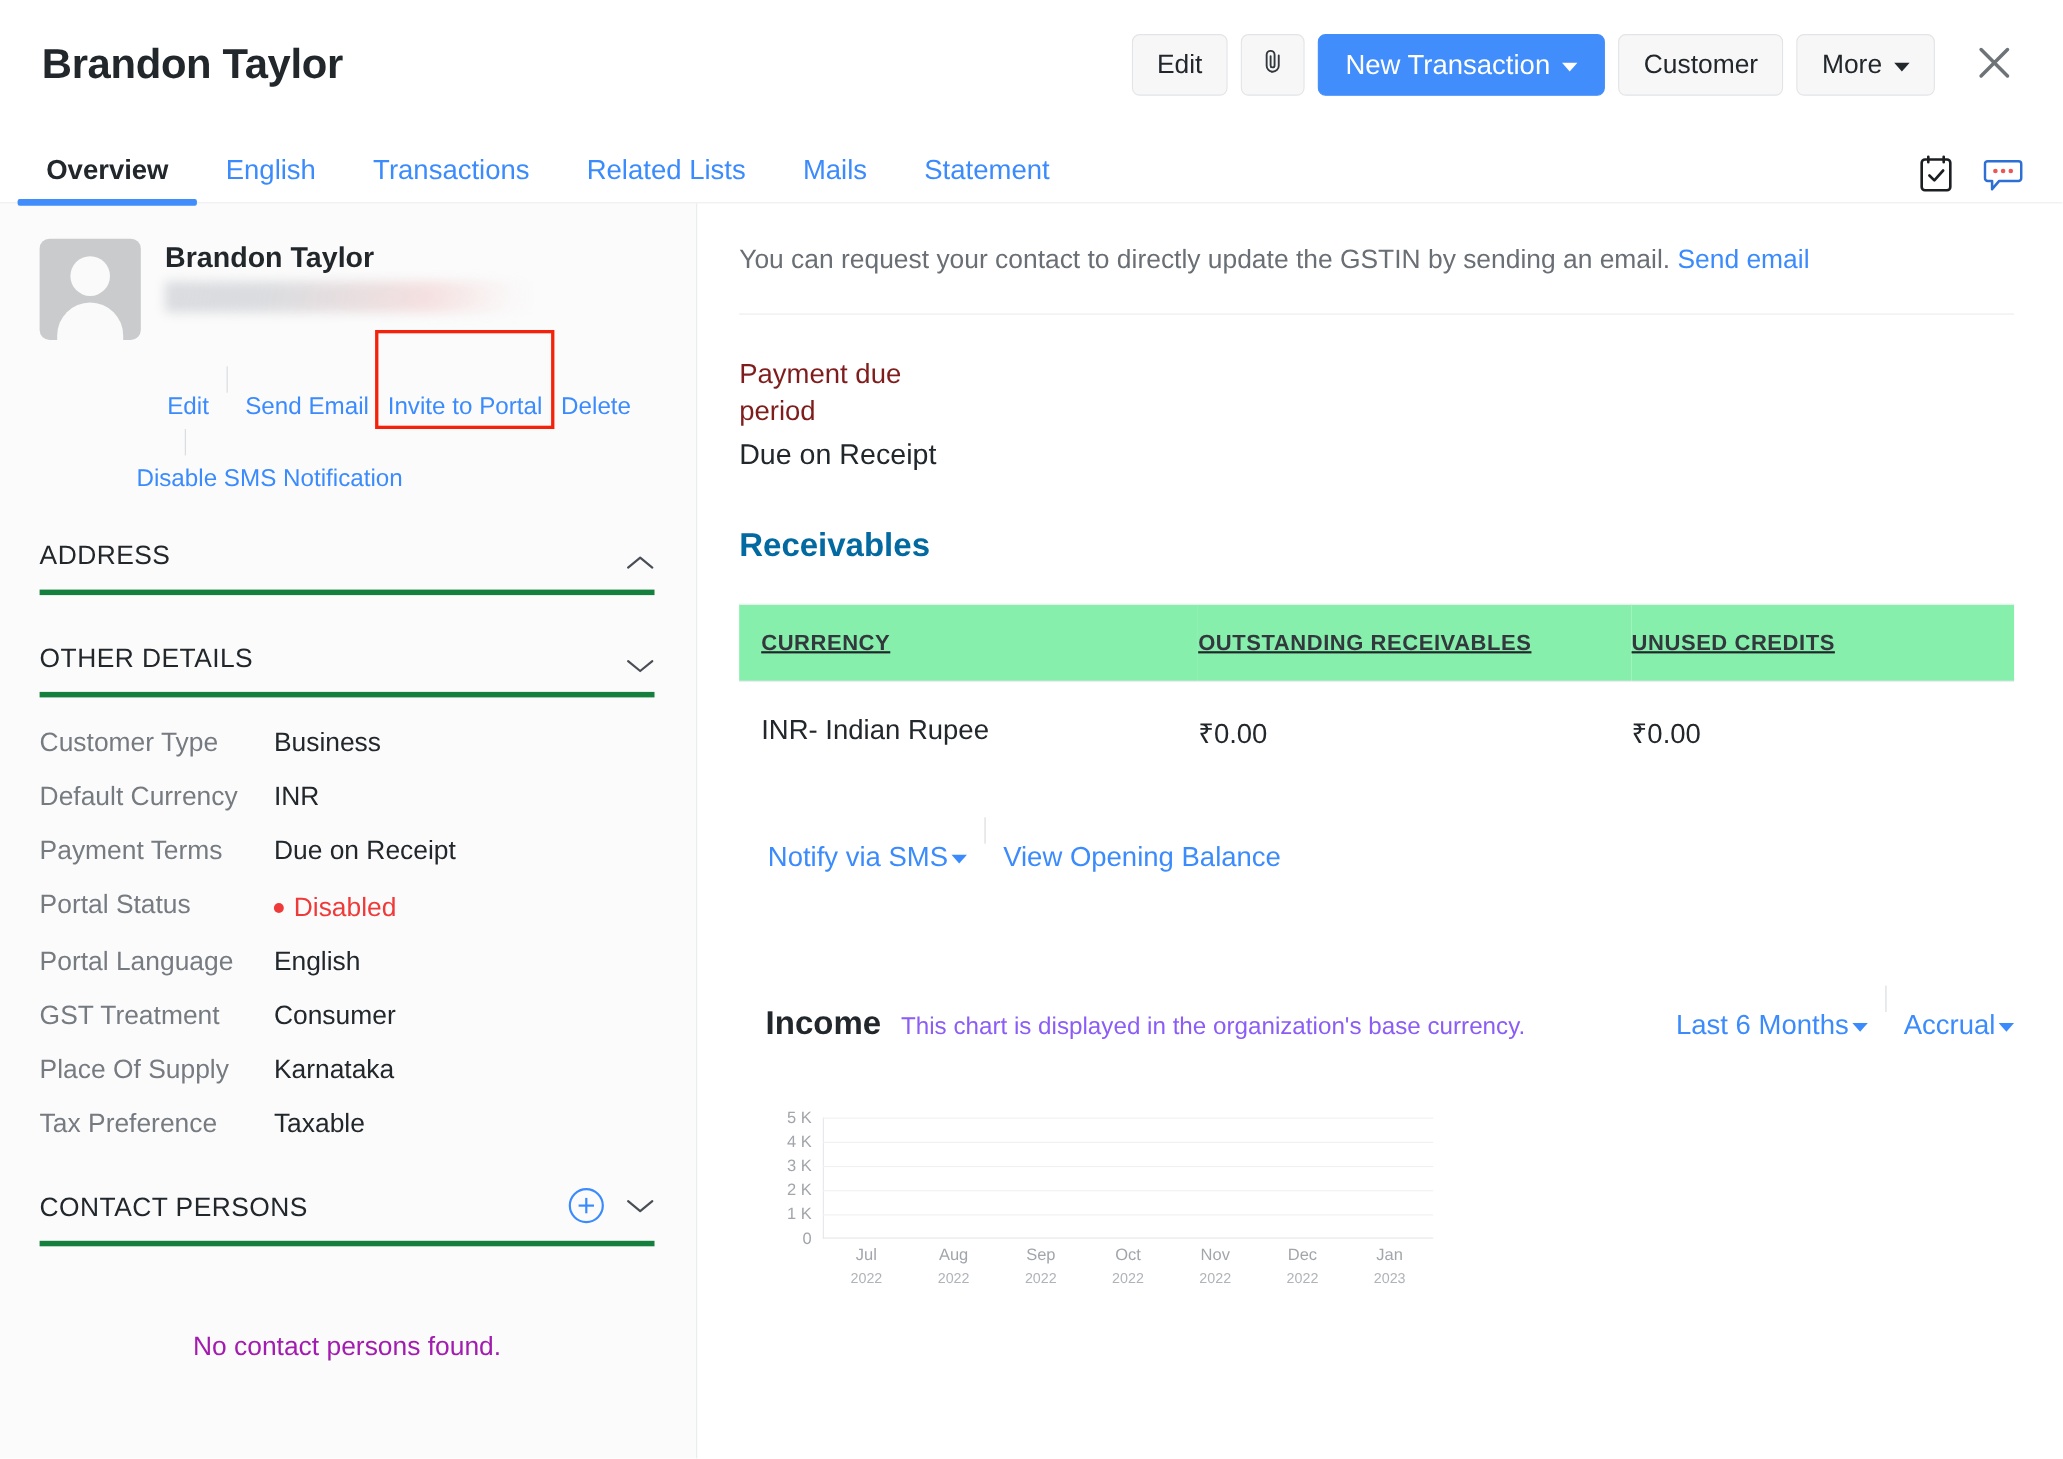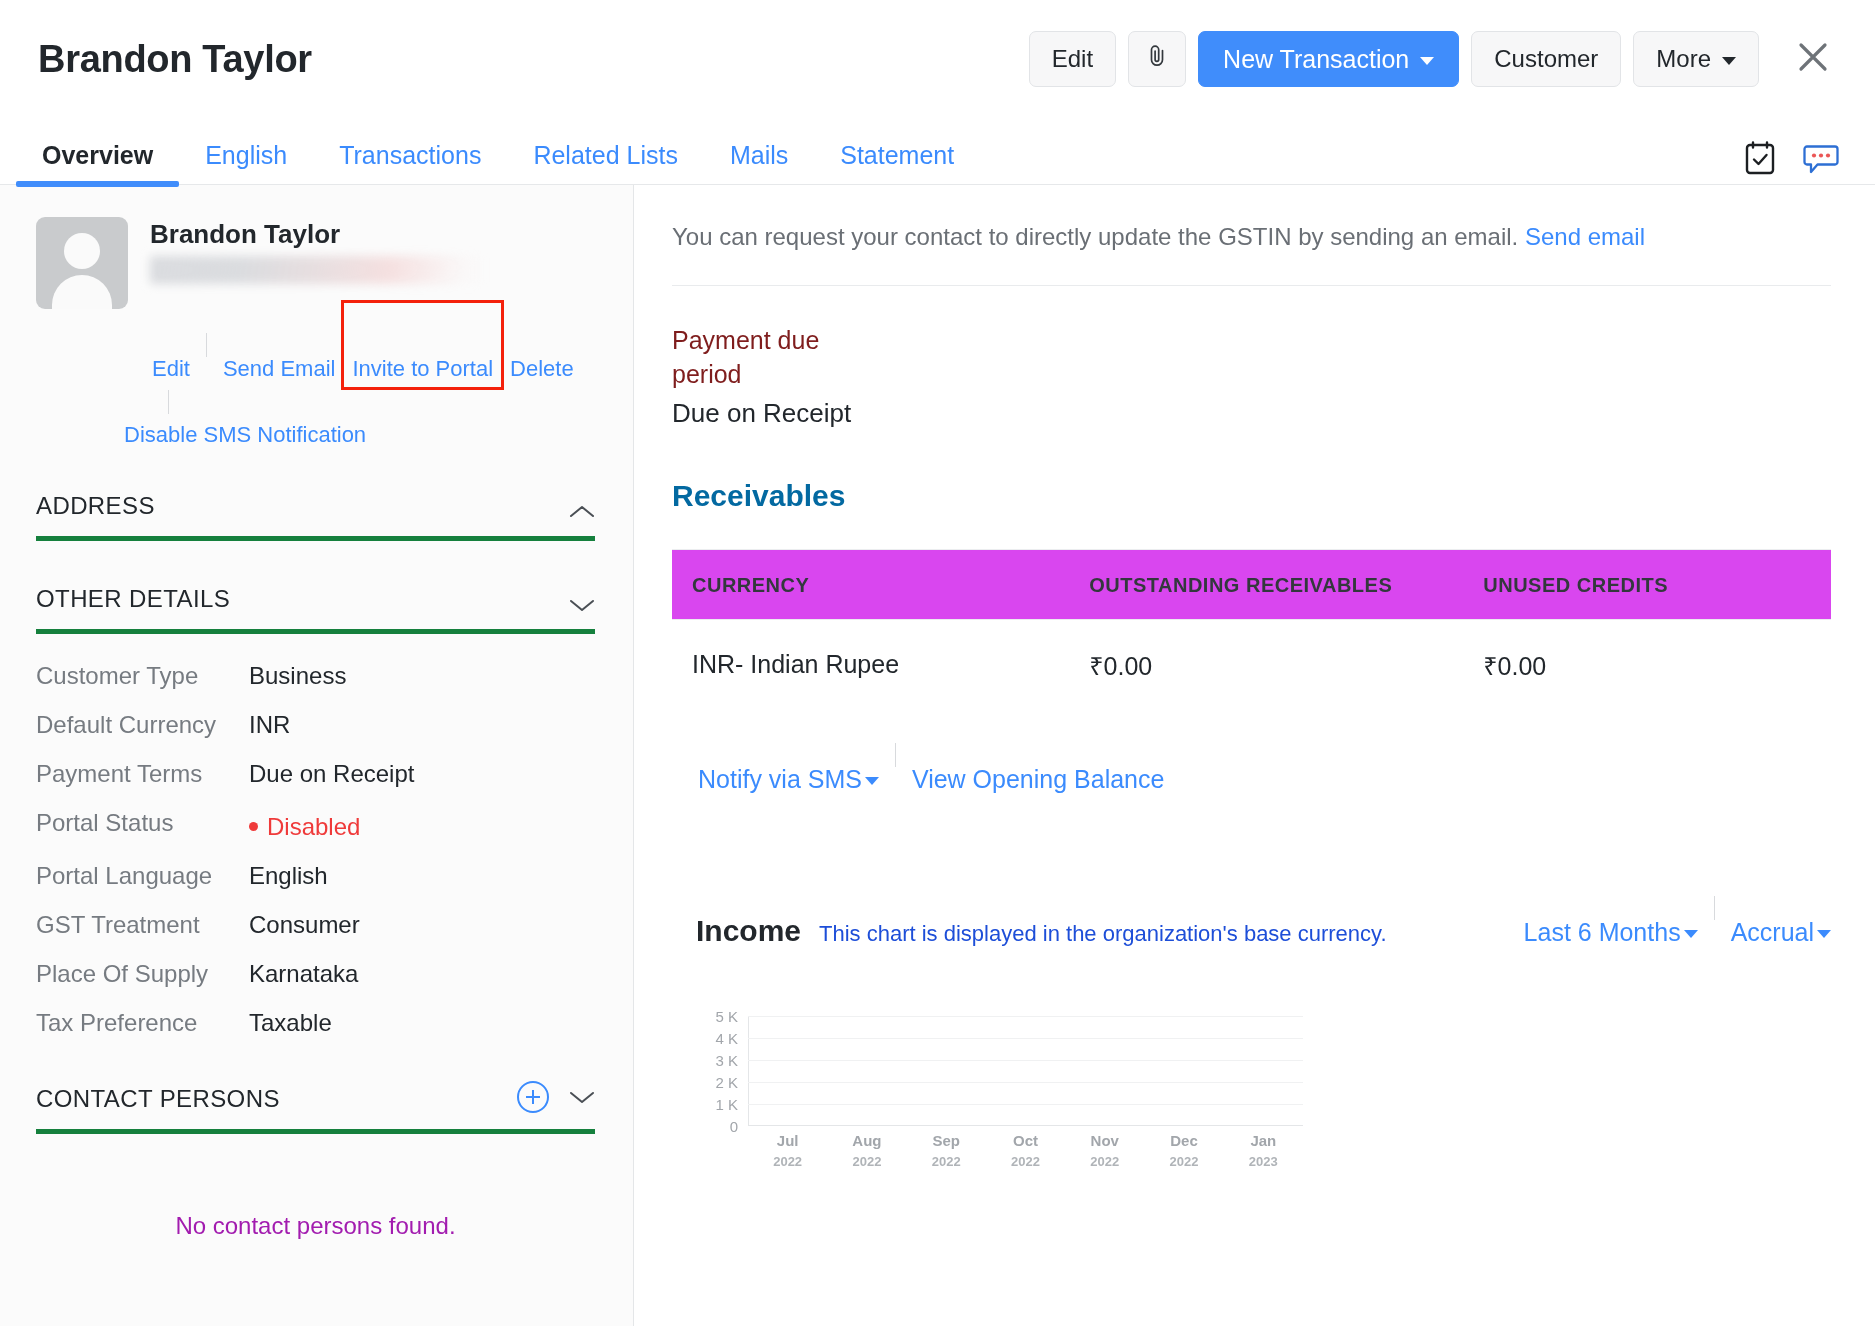--- a/index.html
+++ b/index.html
@@ -323,21 +323,21 @@
   }
 
   .sec-h2 {
     font-size: 30px;
     font-weight: bold;
     color: #0369a1;
     margin-bottom: 36px;
   }
 
   .rec-table { width: 100%; border-collapse: collapse; }
-  .rec-table thead tr { background: #d946ef; }
+  .rec-table thead tr { background: #86efac; text-decoration: underline; }
   .rec-table th {
     text-align: left;
     font-size: 20px;
     font-weight: bold;
     letter-spacing: 0.5px;
     color: #33383d;
     padding: 24px 0 22px 0;
     border-top: 1px solid #ebedef;
     border-bottom: 1px solid #ebedef;
   }
@@ -368,21 +368,21 @@
     align-items: baseline;
     gap: 18px;
   }
   .chart-title {
     font-size: 30px;
     font-weight: bold;
     color: #22272c;
   }
   .chart-sub {
     font-size: 22px;
-    color: #1d4ed8;
+    color: #8b5cf6;
   }
   .chart-head-right {
     margin-left: auto;
     display: flex;
     align-items: center;
     font-size: 25px;
   }
   .chart-head-right .lnk { font-size: 25px; display: flex; align-items: center; }
 
   .chart-area {
@@ -426,21 +426,20 @@
     position: absolute;
     left: 0; right: 0; bottom: 0;
     height: 1px;
     background: #e4e6e8;
   }
   .xlabels {
     position: absolute;
     left: 52px; top: 114px;
     width: 555px;
     display: flex;
-    font-weight: bold;
   }
   .xlab {
     flex: 1 1 0;
     text-align: center;
     font-size: 15px;
     color: #a2a6ab;
     line-height: 1.5;
   }
   .xlab .yr { font-size: 13px; display: block; color: #b0b4b8; }
 </style>

